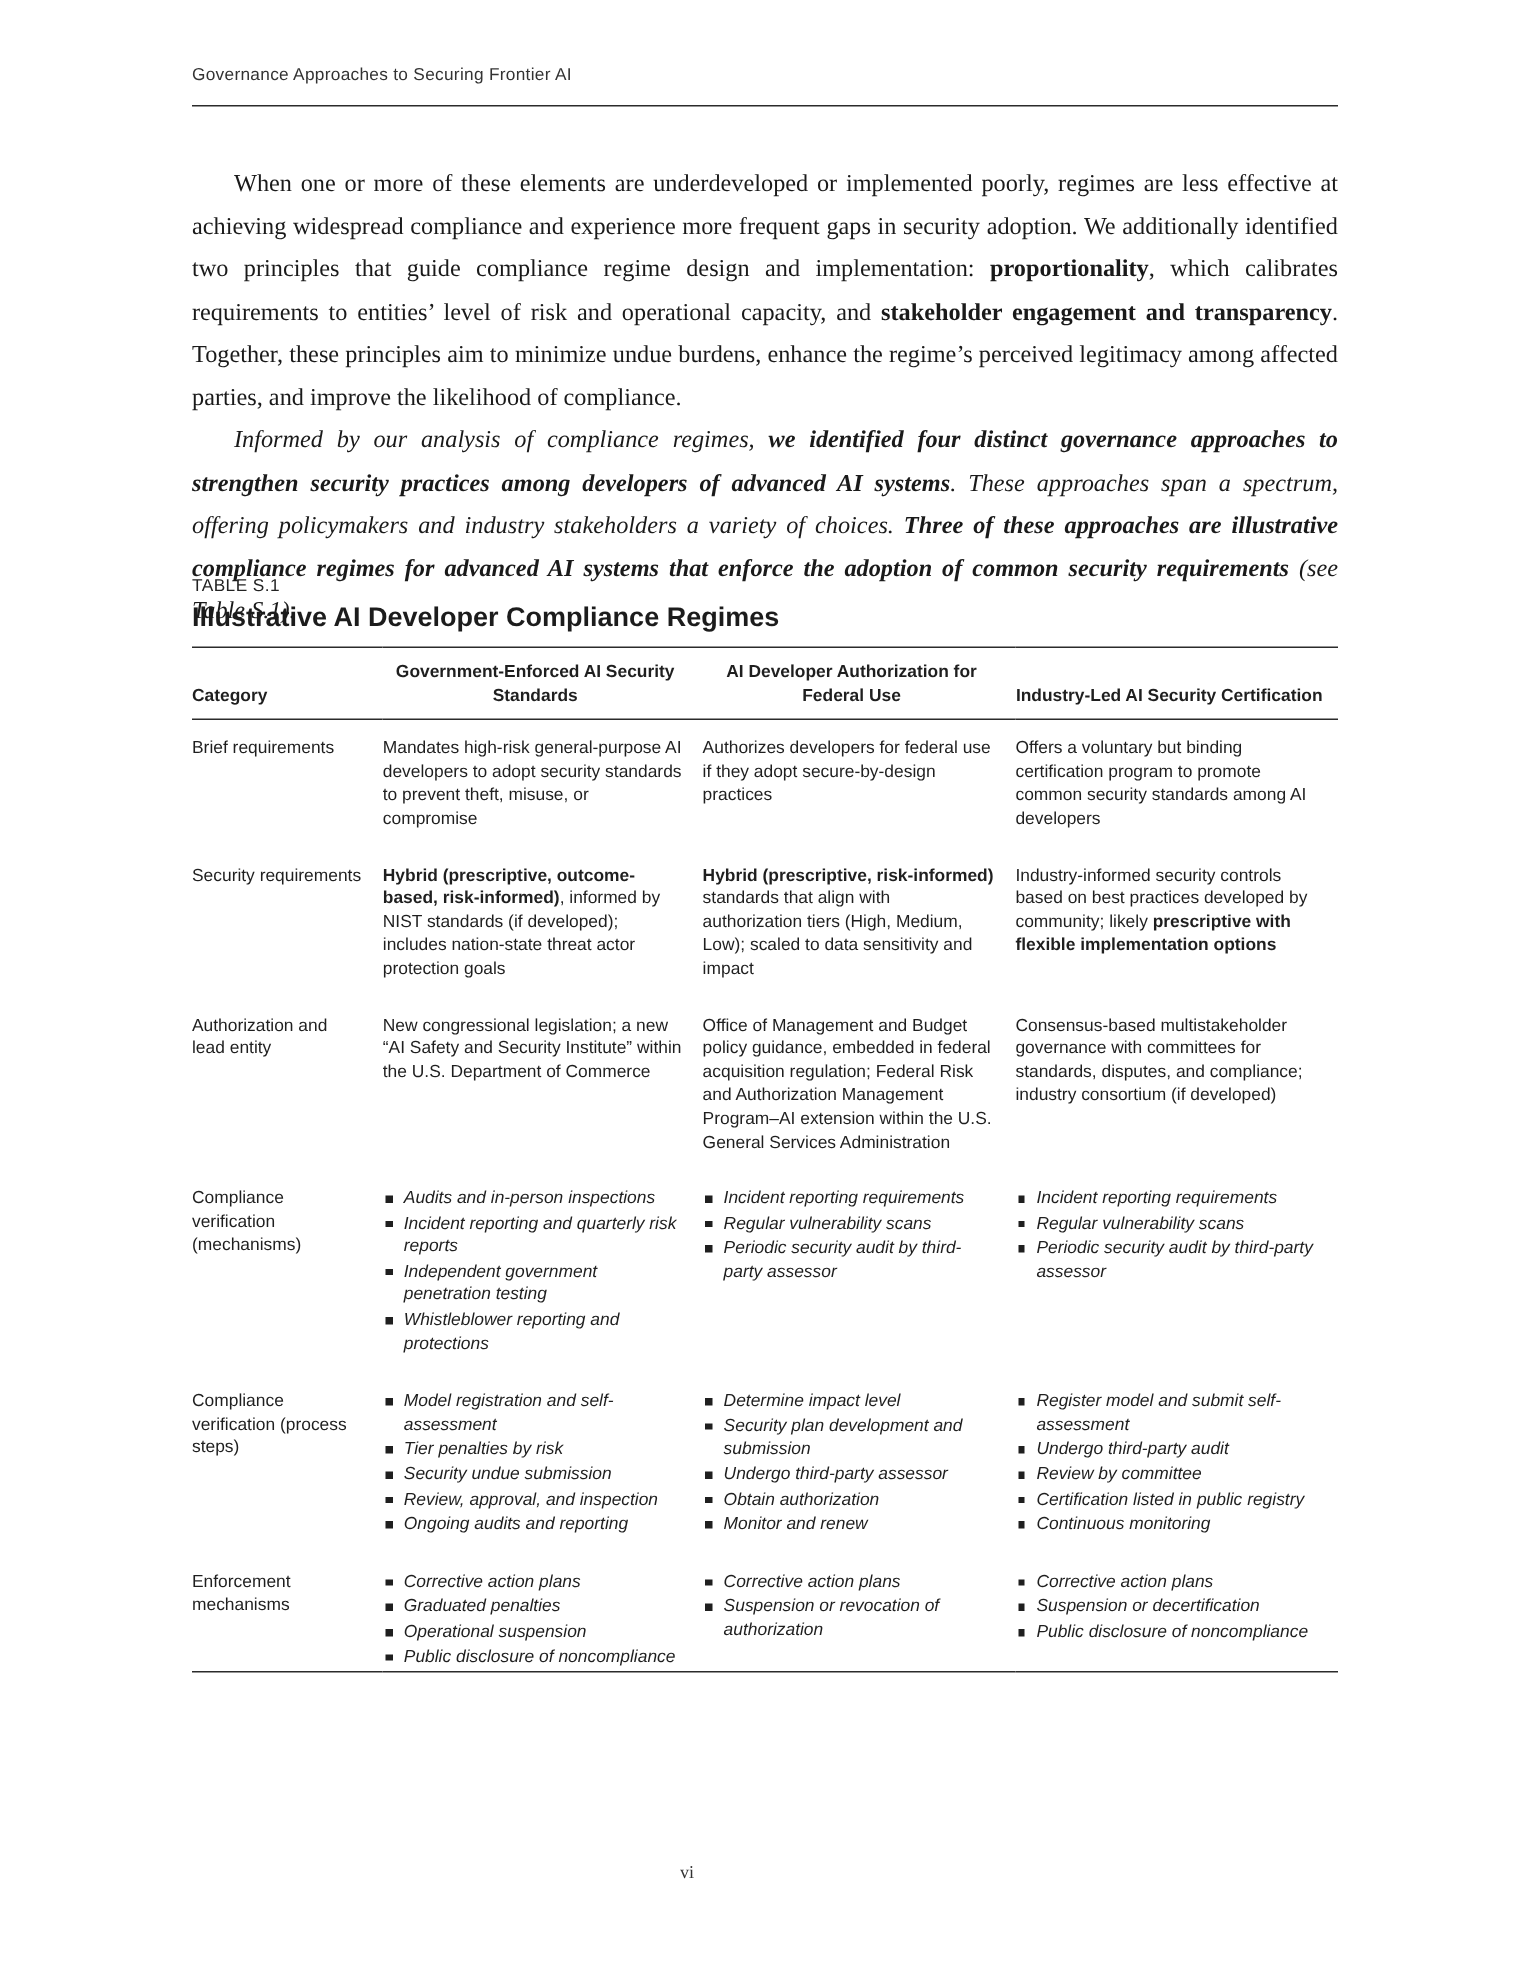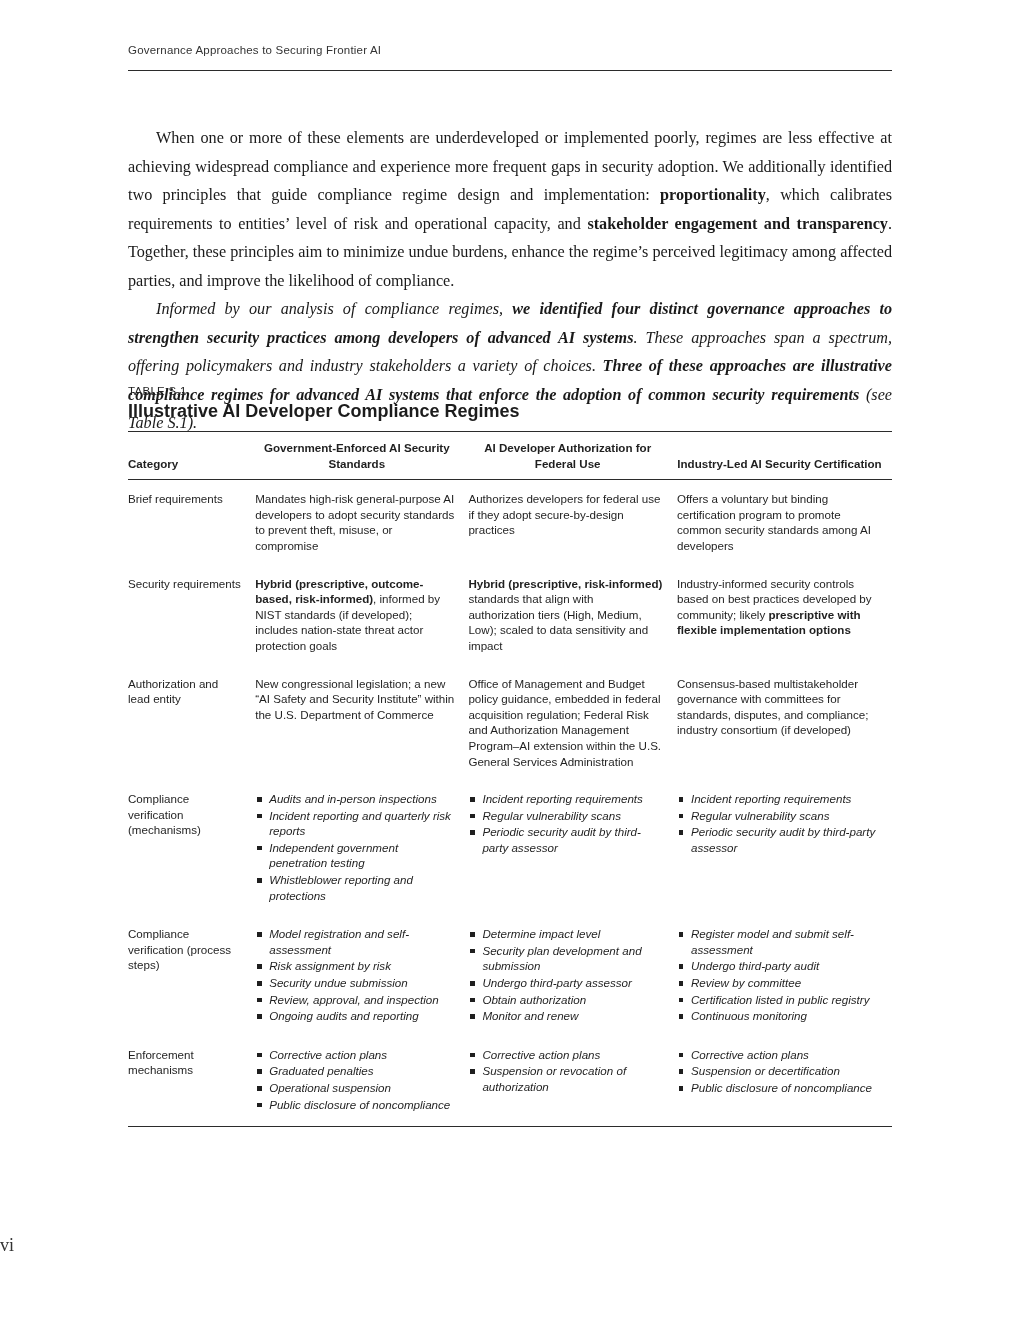--- a/index.html
+++ b/index.html
@@ -39,21 +39,21 @@
     height: 1px;
     background: #2b2b2b;
   }
   .body-text {
     position: absolute;
     top: 108px;
     left: 128px;
     width: 764px;
   }
   .body-text p {
-    margin: 16px 0 0 0;
+    margin: 0 0 0 0;
     text-indent: 28px;
     font-family: "Liberation Serif", serif;
     font-size: 16.2px;
     line-height: 28.5px;
     text-align: justify;
     color: #1a1a1a;
   }
   .body-text p + p {
     margin-top: 0px;
     font-style: italic;
@@ -99,21 +99,21 @@
   table.tbl thead th.cat {
     text-align: left;
     vertical-align: bottom;
   }
   table.tbl tbody td {
     vertical-align: top;
     padding: 11px 14px 11px 0;
   }
   table.tbl tbody tr:last-child td {
     border-bottom: 1.6px solid #2b2b2b;
-    padding-bottom: 13px;
+    padding-bottom: 1px;
   }
   td.cat {
     width: 118px;
     padding-right: 10px;
   }
   td.c1 { width: 212px; }
   td.c2 { width: 208px; }
   td.c3 { width: 214px; }
   th.cat { width: 118px; }
   th.h1 { width: 212px; }
@@ -140,22 +140,23 @@
     height: 4.5px;
     background: #1f1f1f;
   }
   .cell-text b { font-weight: bold; }
 
   .folio {
     position: absolute;
     bottom: 64px;
     left: 0;
     width: 916px;
+    text-align: center;
     font-family: "Liberation Serif", serif;
-    font-size: 18px;
+    font-size: 12px;
     color: #333;
   }
 </style>
 </head>
 <body>
 
 <div class="page">
 
   <div class="running-head">Governance Approaches to Securing Frontier AI</div>
   <div class="head-rule"></div>
@@ -220,21 +221,21 @@
                 <li>Regular vulnerability scans</li>
                 <li>Periodic security audit by third-party assessor</li>
               </ul>
             </td>
           </tr>
           <tr>
             <td class="cat">Compliance verification (process steps)</td>
             <td class="c1">
               <ul class="bul">
                 <li>Model registration and self-assessment</li>
-                <li>Risk assignment by risk</li>
+                <li>Tier penalties by risk</li>
                 <li>Security undue submission</li>
                 <li>Review, approval, and inspection</li>
                 <li>Ongoing audits and reporting</li>
               </ul>
             </td>
             <td class="c2">
               <ul class="bul">
                 <li>Determine impact level</li>
                 <li>Security plan development and submission</li>
                 <li>Undergo third-party assessor</li>

